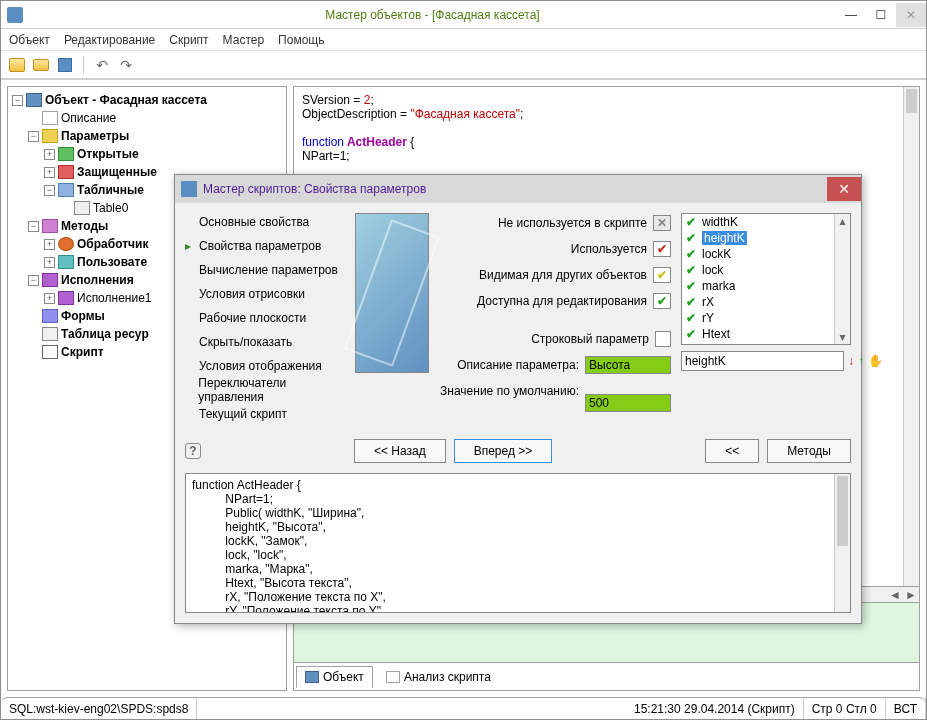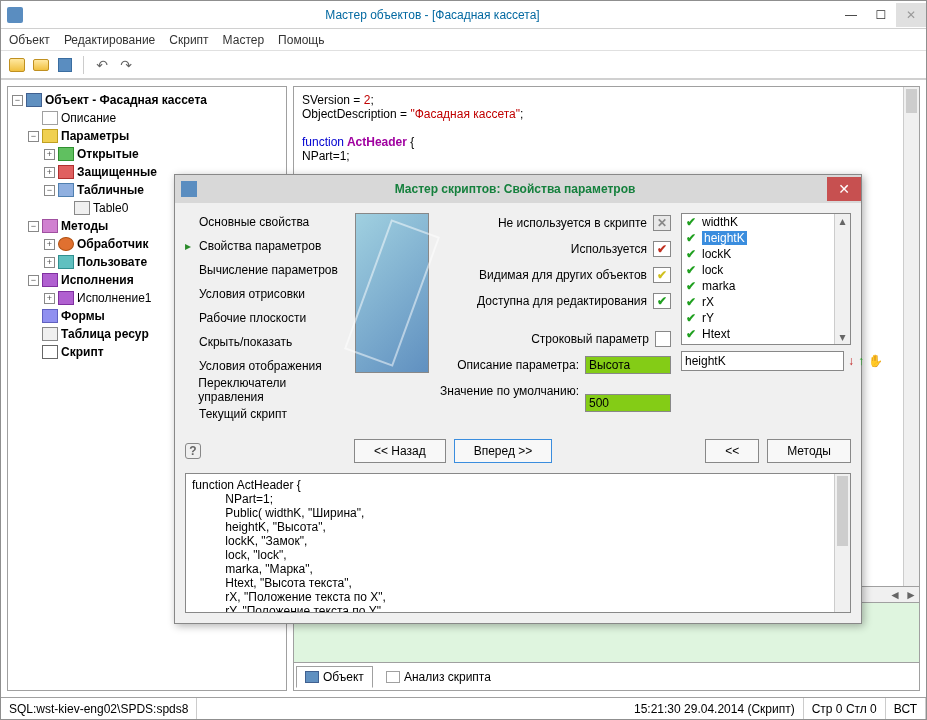--- a/index.html
+++ b/index.html
@@ -2,21 +2,21 @@
 <html><head>
 <meta charset="utf-8">
 <style>
 * { box-sizing: border-box; margin: 0; padding: 0; font-family: "Segoe UI", Tahoma, sans-serif; font-size: 12px; }
 body { background: #fff; width: 927px; height: 720px; overflow: hidden; position: relative; }
 
 
 .main-window { width: 927px; height: 720px; display: flex; flex-direction: column; border: 1px solid #8f8f8f; }
 .titlebar { height: 28px; background: #fff; display: flex; align-items: center; border-bottom: 1px solid #d0d0d0; }
 .titlebar .app-icon { width: 16px; height: 16px; margin: 0 6px; background: #5a8dc0; border-radius: 2px; }
-.titlebar .title-text { flex: 1; text-align: center; color: #0369a1; }
+.titlebar .title-text { flex: 1; text-align: center; color: #4d7c0f; }
 .titlebar .win-btns { display: flex; }
 .titlebar .win-btn { width: 30px; height: 24px; display:flex; align-items:center; justify-content:center; color:#333; }
 .titlebar .win-btn.disabled { background:#e0e0e0; color:#999; }
 
 .menubar { height: 22px; display:flex; align-items:center; padding: 0 8px; gap: 14px; color:#333; border-bottom:1px solid #e0e0e0; }
 .menubar span { cursor:default; }
 
 .toolbar { height: 28px; display:flex; align-items:center; padding: 0 6px; gap: 4px; border-bottom:1px solid #d0d0d0; }
 .tb-btn { width:20px; height:20px; display:flex; align-items:center; justify-content:center; }
 .tb-sep { width:1px; height:18px; background:#ccc; margin:0 4px; }
@@ -59,29 +59,29 @@
 .code-hs { height:16px; background:#f0f0f0; border:1px solid #a0a0a0; border-top:none; display:flex; align-items:center; justify-content:flex-end; }
 .code-hs .arr { width:16px; height:14px; display:flex; align-items:center; justify-content:center; color:#666; }
 
 .bottom-tabs { height:28px; display:flex; align-items:center; gap:4px; padding:2px; border:1px solid #a0a0a0; border-top:none; }
 .btab { height:22px; padding:0 8px; display:flex; align-items:center; gap:4px; border:1px solid transparent; }
 .btab.active { border:1px solid #a0a0a0; border-bottom:1px solid #fff; background:#fff; }
 .btab .ticon { width:14px; height:12px; }
 
 .msg-area { height:60px; border:1px solid #a0a0a0; border-top:none; background:#dff5df; }
 
-.statusbar { height:22px; border-top:1px solid #a0a0a0; display:flex; align-items:center; }
+.statusbar { height:22px; border-top:1px solid #a0a0a0; display:flex; align-items:center;border-radius:7px; }
 .statusbar .cell { border-right:1px solid #ccc; padding:0 8px; height:100%; display:flex; align-items:center; }
 .statusbar .spacer { flex:1; border-right:1px solid #ccc; }
 
 
 .dialog { position:absolute; left:174px; top:174px; width:688px; background:#f0f0f0; border:1px solid #888; box-shadow:2px 2px 8px rgba(0,0,0,.3); }
 .dlg-titlebar { height:28px; background:#d8d8d8; display:flex; align-items:center; }
 .dlg-titlebar .app-icon { width:16px; height:16px; margin:0 6px; background:#5a8dc0; }
-.dlg-titlebar .title { flex:1; text-align:center; color:#15803d;font-weight:bold; }
+.dlg-titlebar .title { flex:1; text-align:left; color:#4c1d95; }
 .dlg-titlebar .close { width:34px; height:24px; background:#c75050; color:#fff; display:flex; align-items:center; justify-content:center; font-size:14px; }
 
 .dlg-body { display:flex; padding:10px; gap:10px; }
 .dlg-nav { width:160px; display:flex; flex-direction:column; gap:6px; }
 .dlg-nav .item { display:flex; align-items:center; gap:4px; height:18px; cursor:default; }
 .dlg-nav .item .mark { width:10px; color:#2a8a2a; visibility:hidden; }
 .dlg-nav .item.active .mark { visibility:visible; }
 .dlg-nav .item.active { font-weight:400; }
 
 .dlg-img { width:74px; height:160px; background:linear-gradient(135deg,#a0d0e0,#6090c0); border:1px solid #888; position:relative; }

